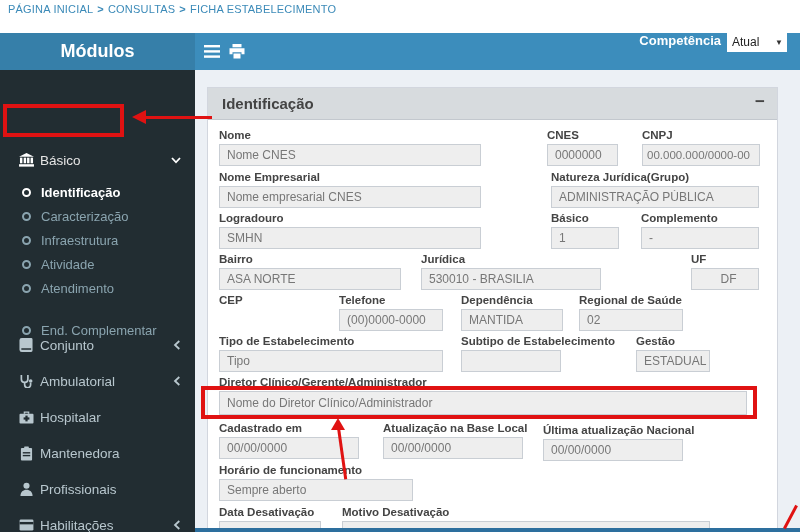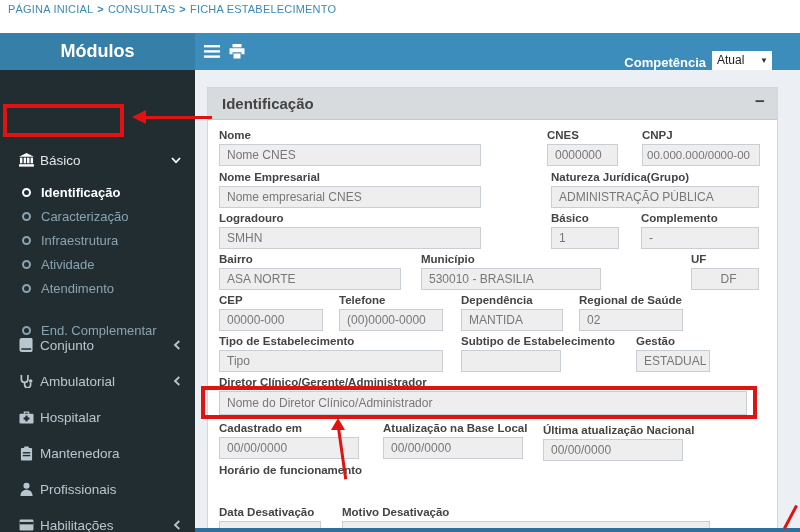--- a/index.html
+++ b/index.html
@@ -9,21 +9,21 @@
   
   .breadcrumb { position:absolute; left:8px; top:3px; font-size:11px; letter-spacing:.2px; color:#3b8ab8; }
   .breadcrumb a { color:#3b8ab8; text-decoration:none; }
   .breadcrumb .sep { margin:0 4px; color:#3b8ab8; font-weight:bold; }
 
   
   .navbar { position:absolute; left:0; top:33px; width:800px; height:37px; background:#3c8dbc; }
   .logo { position:absolute; left:0; top:0; width:195px; height:37px; background:#367fa9;
           color:#fff; font-size:18px; font-weight:bold; text-align:center; line-height:37px; }
   .nav-btn { position:absolute; top:0; width:26px; height:37px; display:flex; align-items:center; justify-content:center; cursor:pointer; }
-  .competencia { position:absolute; right:28px; top:0; height:37px; display:flex; align-items:flex-end; }
+  .competencia { position:absolute; right:13px; top:0; height:37px; display:flex; align-items:flex-start; }
   .competencia .clabel { color:#fff; font-weight:bold; font-size:13px; margin-right:6px; }
   .select { position:relative; width:60px; height:19px; background:#fff; font-size:12px; color:#222;
             line-height:19px; padding-left:5px; cursor:pointer; }
   .select .caret { position:absolute; right:4px; top:0; font-size:8px; color:#333; line-height:19px; }
 
   
   .sidebar { position:absolute; left:0; top:70px; width:195px; height:462px; background:#222d32; }
   .nav-item { position:absolute; left:0; width:195px; display:flex; align-items:center; cursor:pointer; }
   .nav-main { height:34px; color:#b8c7ce; font-size:13.5px; }
   .nav-main .ic { width:20px; margin-left:16px; display:flex; justify-content:center; }
@@ -260,31 +260,30 @@
     <div class="field" style="left:433px; top:124px; width:118px;">
       <span class="flabel">Complemento</span>
       <input class="finput" readonly="" value="-" style="">
     </div>
 
     <div class="field" style="left:11px; top:165px; width:182px;">
       <span class="flabel">Bairro</span>
       <input class="finput" readonly="" value="ASA NORTE" style="">
     </div>
     <div class="field" style="left:213px; top:165px; width:180px;">
-      <span class="flabel">Município</span>
+      <span class="flabel">Jurídica</span>
       <input class="finput" readonly="" value="530010 - BRASILIA" style="">
     </div>
     <div class="field" style="left:483px; top:165px; width:68px;">
       <span class="flabel">UF</span>
       <input class="finput" style="text-align: center;" readonly="" value="DF">
     </div>
 
     <div class="field" style="left:11px; top:206px; width:104px;">
       <span class="flabel">CEP</span>
-      <input class="finput" readonly="" value="00000-000" style="">
     </div>
     <div class="field" style="left:131px; top:206px; width:104px;">
       <span class="flabel">Telefone</span>
       <input class="finput" readonly="" value="(00)0000-0000" style="">
     </div>
     <div class="field" style="left:253px; top:206px; width:102px;">
       <span class="flabel">Dependência</span>
       <input class="finput" readonly="" value="MANTIDA" style="">
     </div>
     <div class="field" style="left:371px; top:206px; width:104px;">
@@ -318,20 +317,21 @@
       <span class="flabel">Atualização na Base Local</span>
       <input class="finput" readonly="" value="00/00/0000" style="">
     </div>
     <div class="field" style="left:335px; top:336px; width:140px;">
       <span class="flabel">Última atualização Nacional</span>
       <input class="finput" readonly="" value="00/00/0000" style="">
     </div>
 
     <div class="field" style="left:11px; top:376px; width:194px;">
       <span class="flabel">Horário de funcionamento</span>
+      <input class="finput" readonly="" value="Sempre aberto" style="">
     </div>
 
     <div class="field" style="left:11px; top:418px; width:102px;">
       <span class="flabel">Data Desativação</span>
       <input class="finput" readonly="" value="" style="">
     </div>
     <div class="field" style="left:134px; top:418px; width:368px;">
       <span class="flabel">Motivo Desativação</span>
       <input class="finput" readonly="" value="" style="">
     </div>

